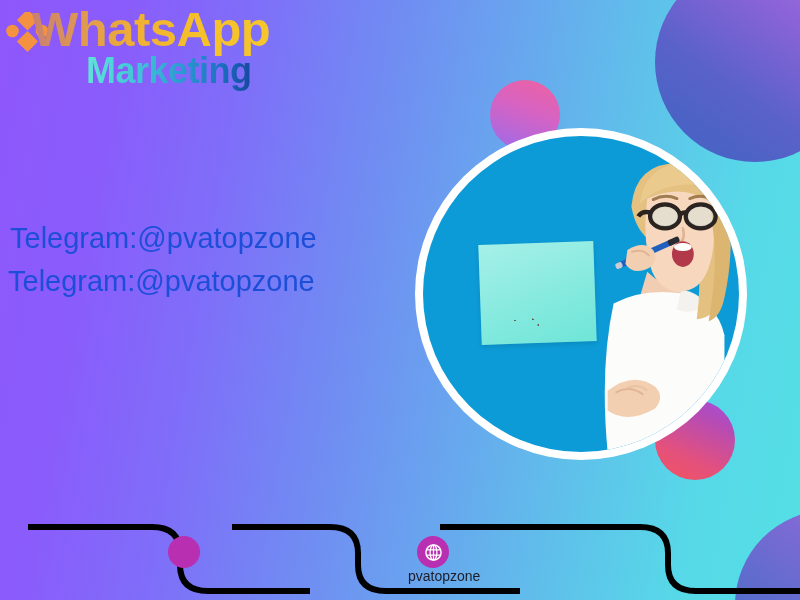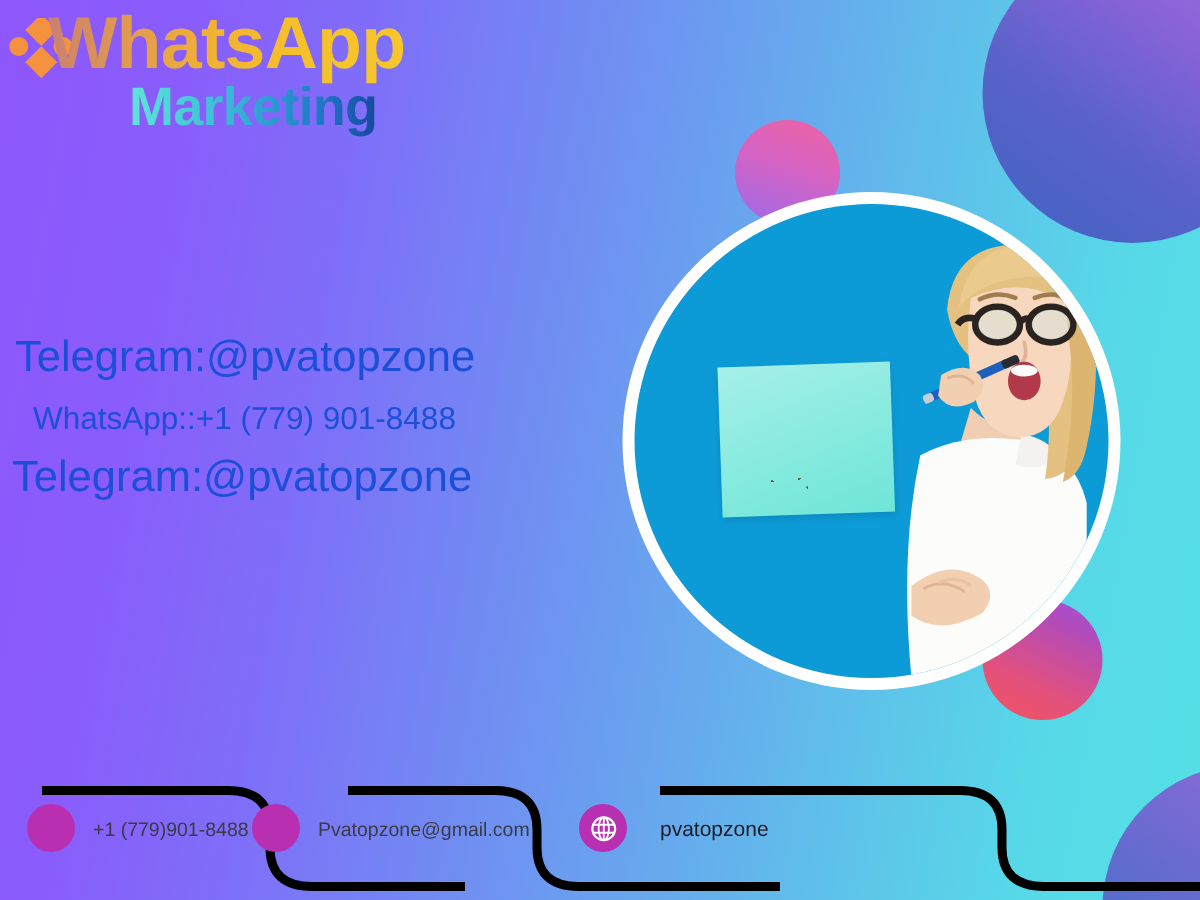--- a/index.html
+++ b/index.html
@@ -94,21 +94,21 @@
   #bar-path { position:absolute; inset:0; }
   .bar-item { position:absolute; display:flex; align-items:center; }
   .bar-dot {
     width:32px; height:32px; border-radius:50%;
     background:#b92fb2; flex:none;
     display:flex; align-items:center; justify-content:center;
   }
   .bar-text { margin-left:12px; font-size:13px; color:#3a3a46; white-space:nowrap; }
   #item-phone   { left:18px;  top:31px; }
   #item-email   { left:168px; top:31px; }
-  #item-website { left:386px; top:31px; }
+  #item-website { left:386px; top:31px;flex-direction:column; }
   #item-website .bar-text { color:#1d1d28; font-size:14px; margin-left:22px; }
 </style>
 </head>
 <body>
 
 <div class="deco" id="deco-top-right"></div>
 <div class="deco" id="deco-mid-small"></div>
 <div class="deco" id="deco-lower"></div>
 <div class="deco" id="deco-bottom-right"></div>
 
@@ -118,21 +118,20 @@
     <rect x="14" y="22" width="15" height="15" transform="rotate(45 21.5 29.5)" fill="#f4923f"></rect>
     <circle cx="6.5" cy="19" r="6.3" fill="#f4923f"></circle>
     <circle cx="36" cy="19" r="6.3" fill="#f4923f"></circle>
   </svg>
   <div id="word-digital">WhatsApp</div>
   <div id="word-marketing">Marketing</div>
 </div>
 
 <div id="contact-block">
   <div class="headline" id="telegram-primary">Telegram:@pvatopzone</div>
-  <div class="headline" id="whatsapp-line">WhatsApp::+1 (779) 901-8488</div>
   <div class="headline" id="telegram-secondary">Telegram:@pvatopzone</div>
 </div>
 
 <div id="photo-circle">
   <div id="photo-inner">
     <div id="board"></div>
     <svg id="person" viewBox="0 0 150 300">
 
       <path d="M52 118 q16 16 34 14 l0 26 q-28 8 -44 -6 z" fill="#f0cdb3"></path>
       <path d="M18 150 q30 -16 70 -10 q34 8 42 42 l0 118 l-118 0 q-8 -86 6 -150 z" fill="#fcfcfa"></path>
@@ -178,28 +177,23 @@
   </div>
 </div>
 
 <div id="contact-bar">
   <svg id="bar-path" viewBox="0 0 800 95">
     <path d="M28 22 H152 q28 0 28 26 v12 q0 26 28 26 H310
              M232 22 H330 q28 0 28 26 v12 q0 26 28 26 H520
              M440 22 H640 q28 0 28 26 v12 q0 26 28 26 H800" stroke="#000000" stroke-width="6" fill="none" stroke-linecap="butt"></path>
   </svg>
 
-  <div class="bar-item" id="item-phone">
-    <span class="bar-dot"></span>
-    <span class="bar-text">+1 (779)901-8488</span>
-  </div>
 
   <div class="bar-item" id="item-email">
     <span class="bar-dot"></span>
-    <span class="bar-text">Pvatopzone@gmail.com</span>
   </div>
 
   <div class="bar-item" id="item-website">
     <span class="bar-dot">
       <svg width="19" height="19" viewBox="0 0 20 20">
         <circle cx="10" cy="10" r="8" fill="none" stroke="#ffffff" stroke-width="1.5"></circle>
         <ellipse cx="10" cy="10" rx="3.6" ry="8" fill="none" stroke="#ffffff" stroke-width="1.3"></ellipse>
         <path d="M2.4 7.2 H17.6 M2.4 12.8 H17.6 M10 2 V18" stroke="#ffffff" stroke-width="1.3" fill="none"></path>
       </svg>
     </span>

